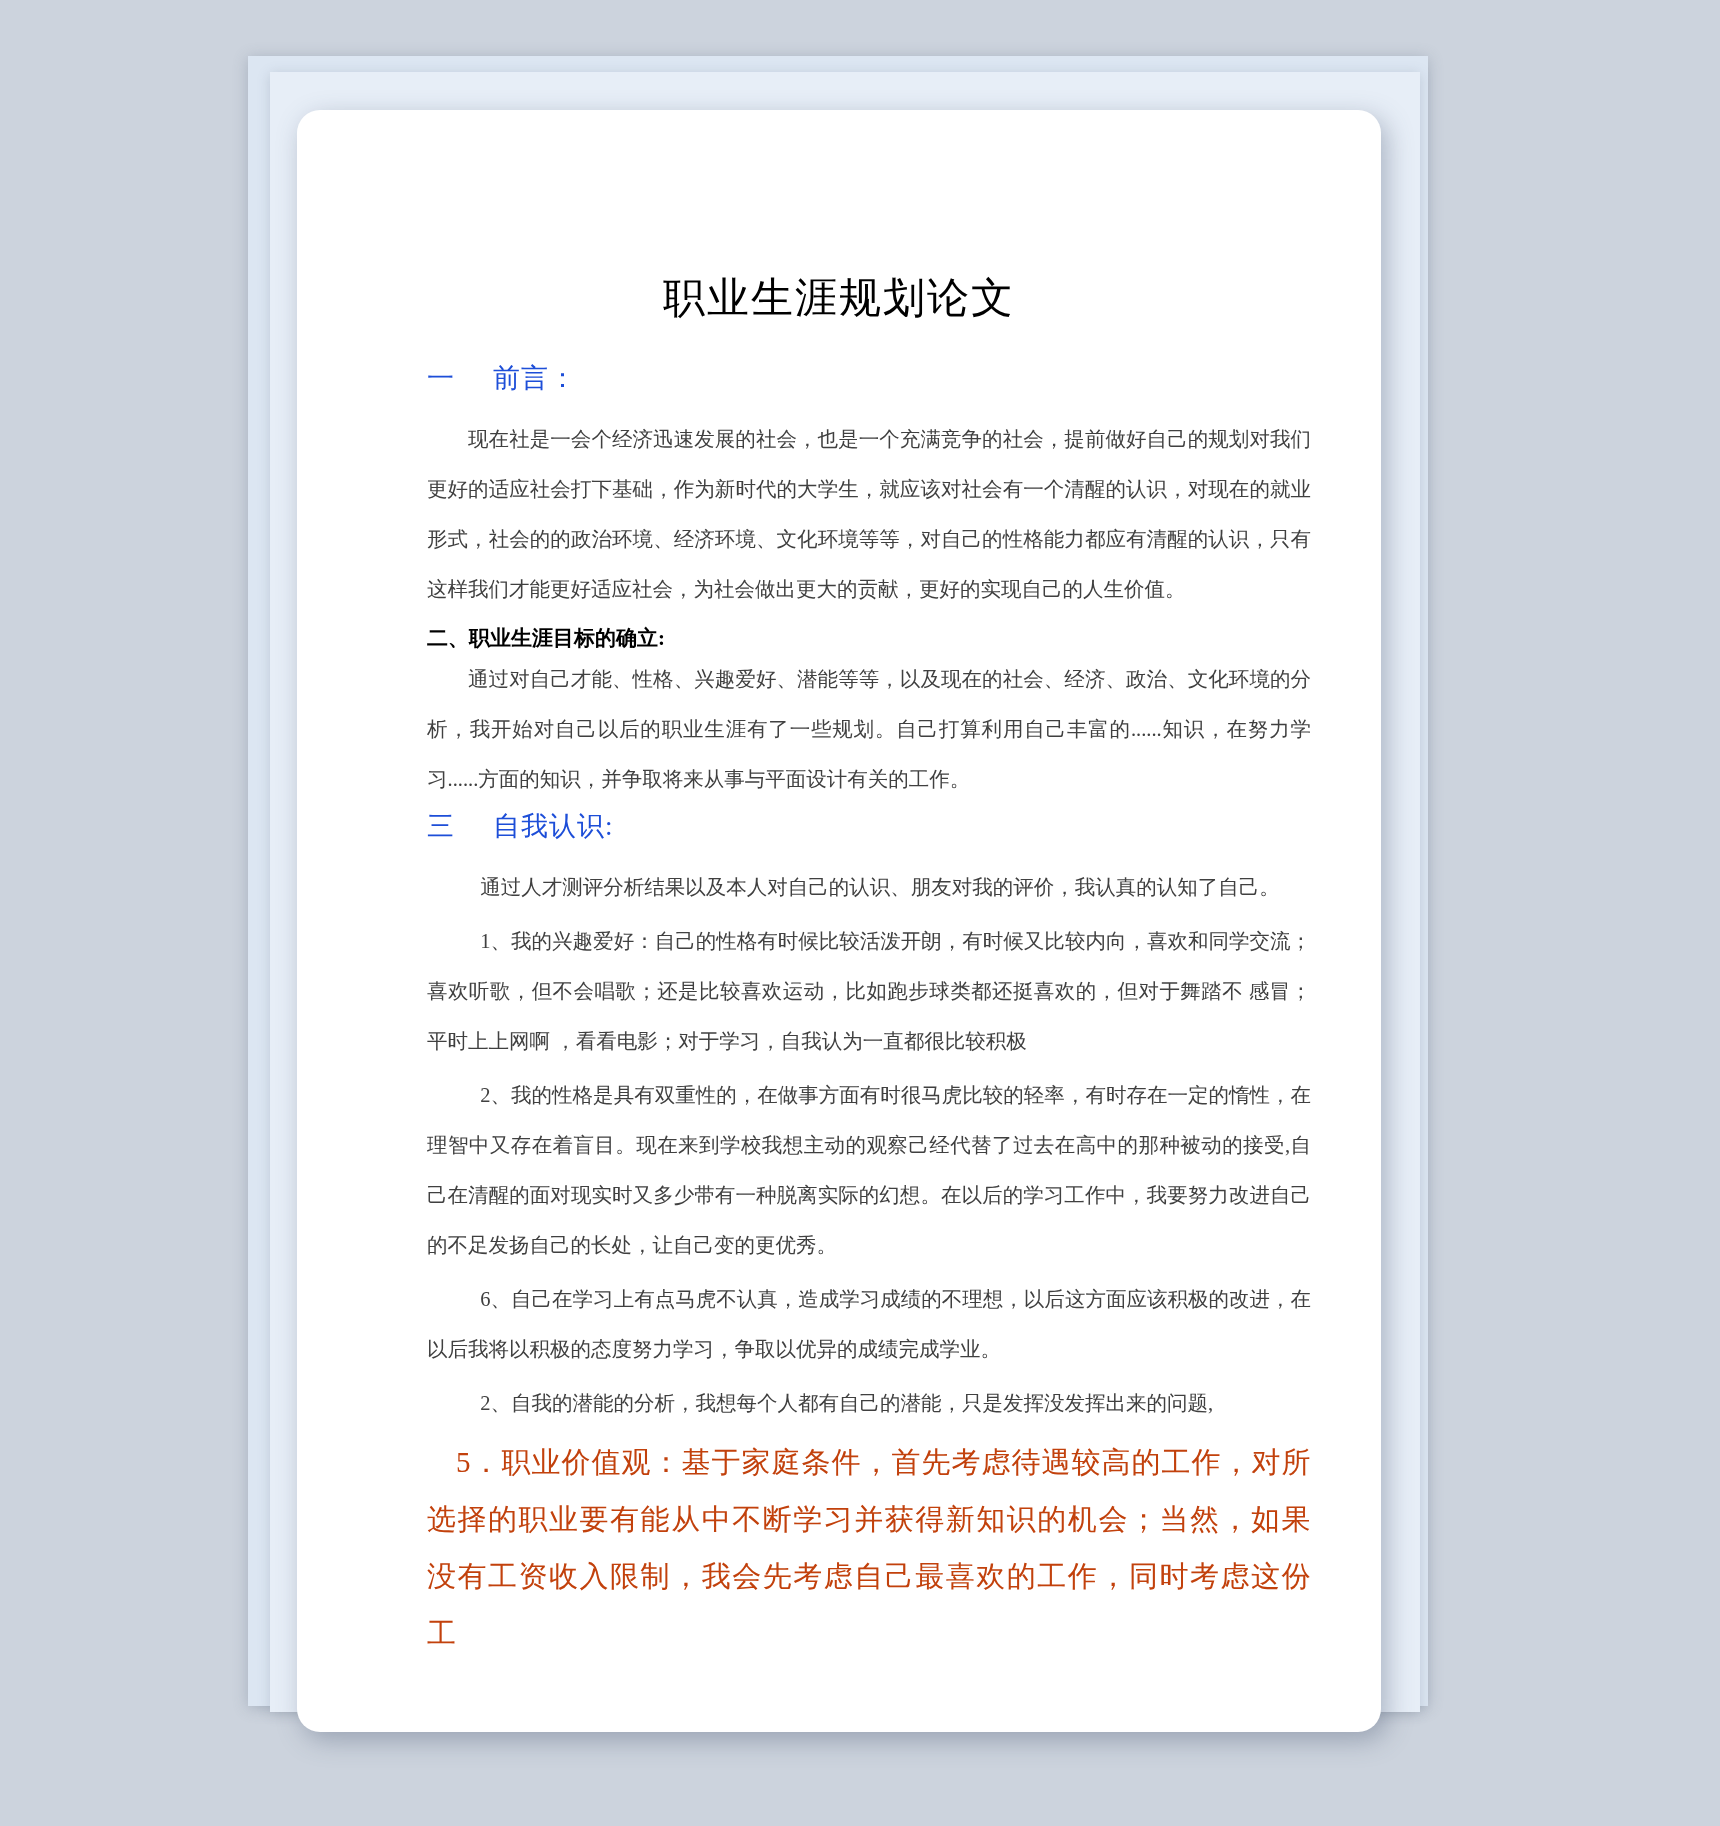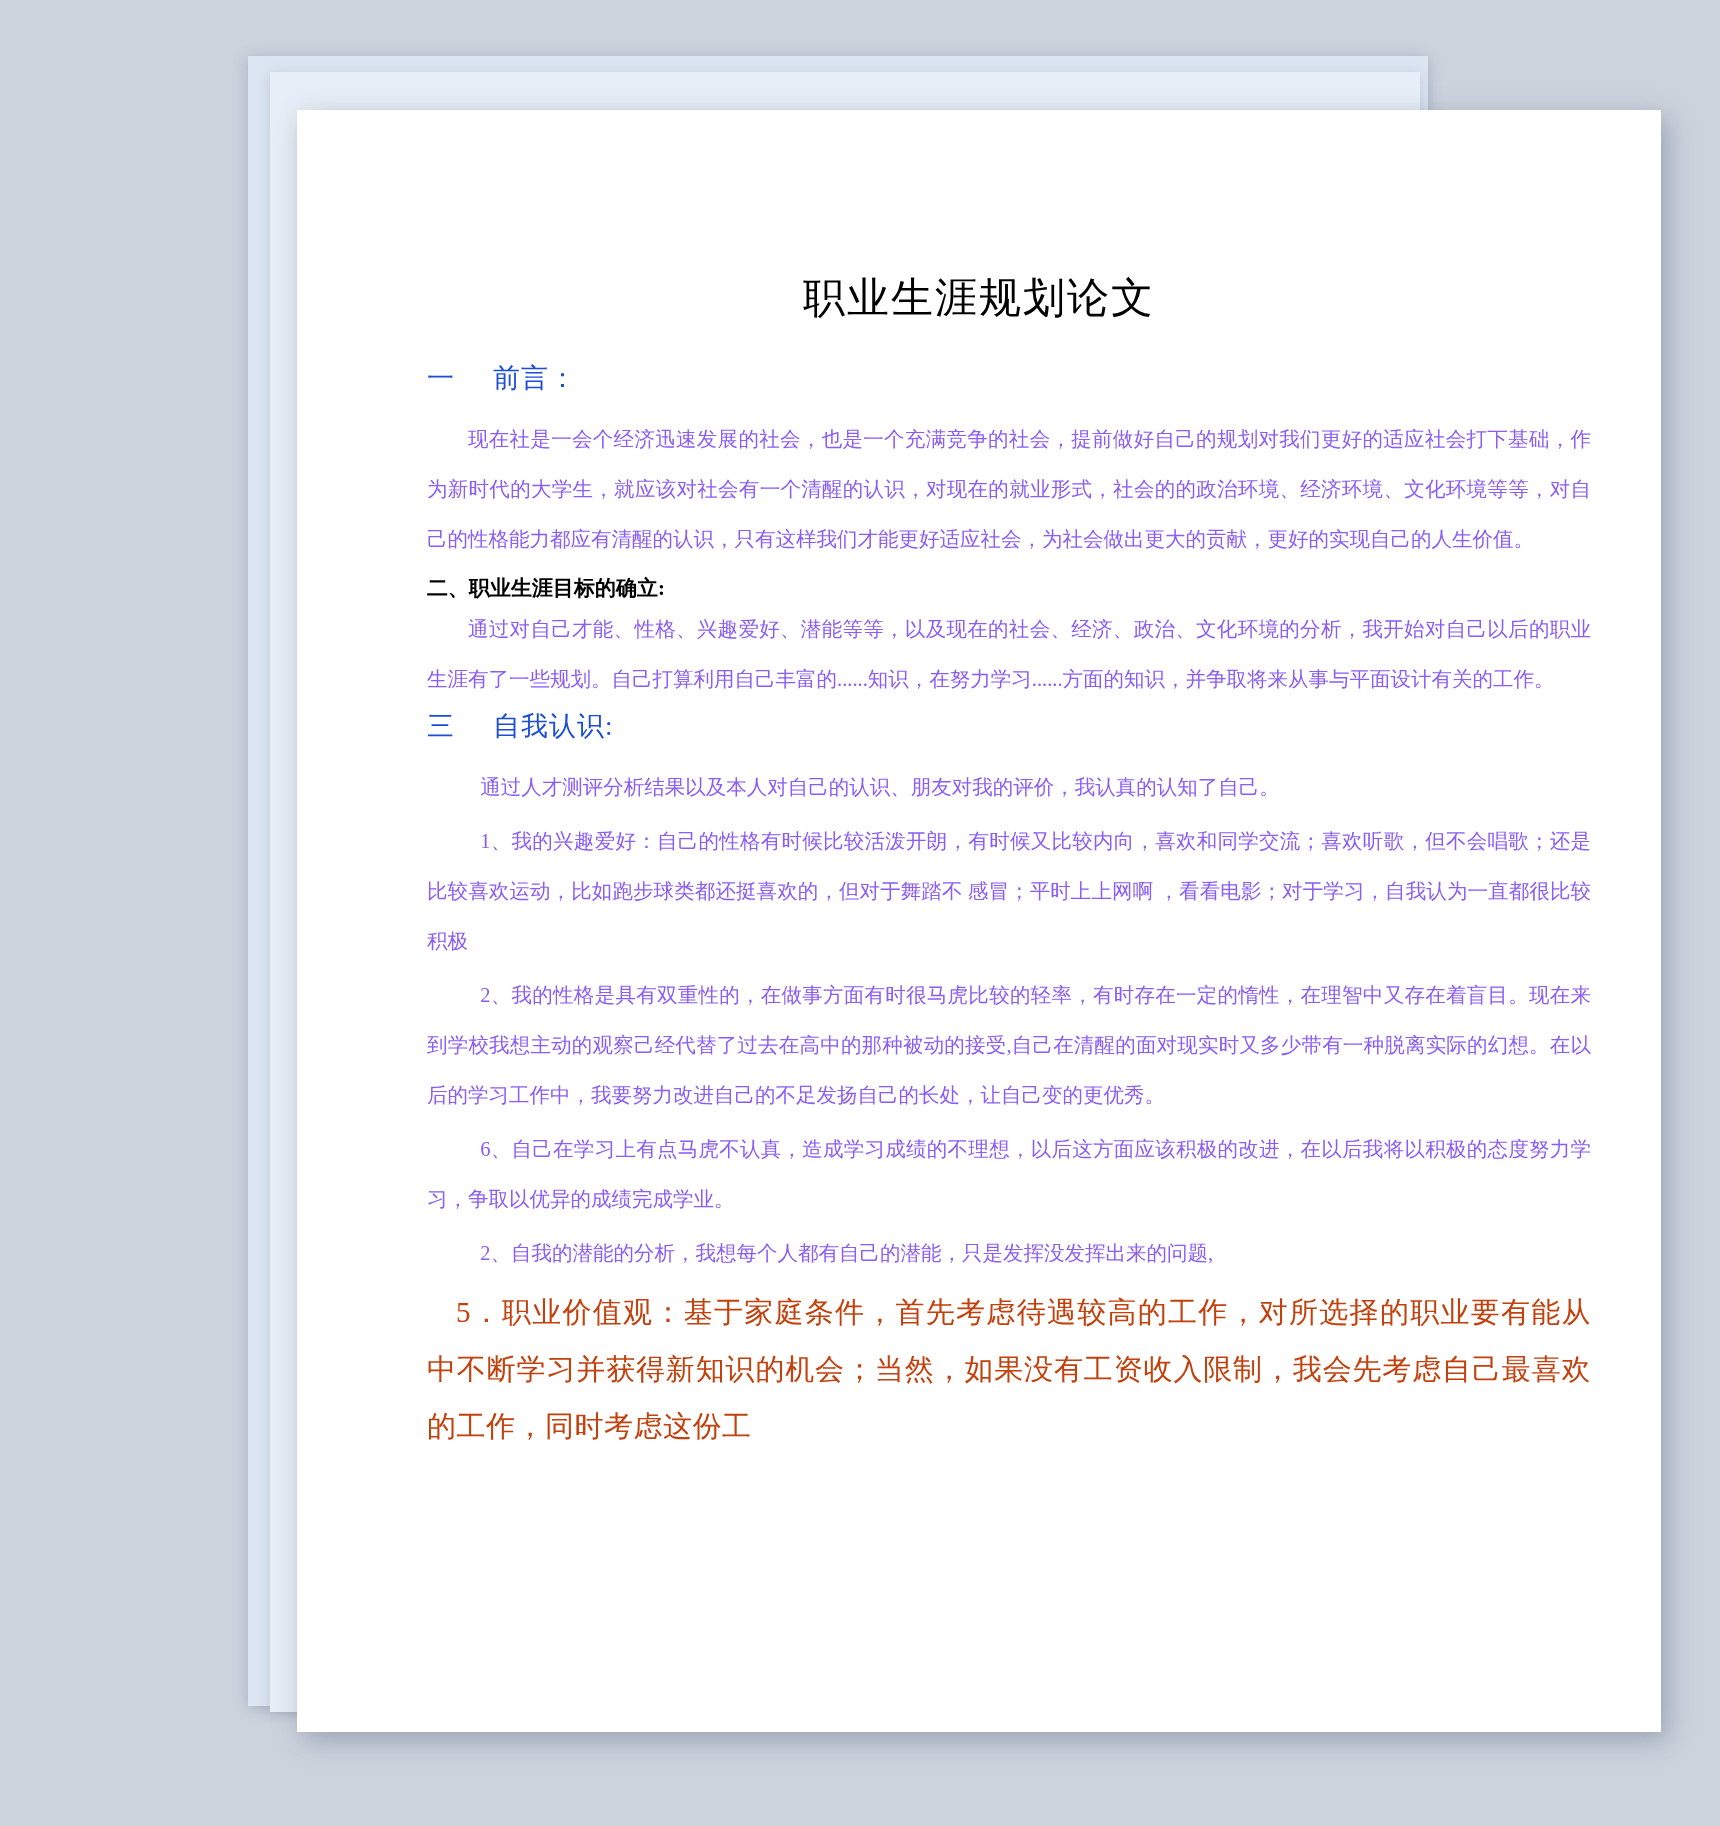--- a/index.html
+++ b/index.html
@@ -40,25 +40,26 @@
     width: 1150px;
     height: 1640px;
     background: #e7eef7;
     box-shadow: 0 2px 12px rgba(80, 95, 120, 0.22);
   }
 
   .page {
     position: absolute;
     left: 297px;
     top: 110px;
-    width: 1364px;
+    width: 1084px;
     height: 1622px;
     background: #ffffff;
     box-shadow: 6px 8px 26px rgba(70, 85, 110, 0.38);
     overflow: hidden;
+    border-radius: 23px;
   }
 
   .page-inner {
     position: absolute;
     left: 0;
     top: 0;
     right: 0;
     bottom: 0;
     padding: 160px 70px 0 130px;
     box-sizing: border-box;
@@ -89,21 +90,21 @@
     font-size: 21px;
     font-weight: bold;
     margin: 10px 0 2px 0;
     color: #000;
   }
 
   p.body {
     font-size: 20.5px;
     line-height: 50px;
     margin: 0 0 4px 0;
-    color: #8b5cf6;
+    color: #404040;
     text-align: justify;
     text-justify: inter-ideograph;
   }
   p.body.indent { text-indent: 2em; }
   p.body.indent-3 { text-indent: 2.6em; }
 
   p.big {
     font-size: 29px;
     line-height: 57px;
     margin: 6px 0 0 0;

